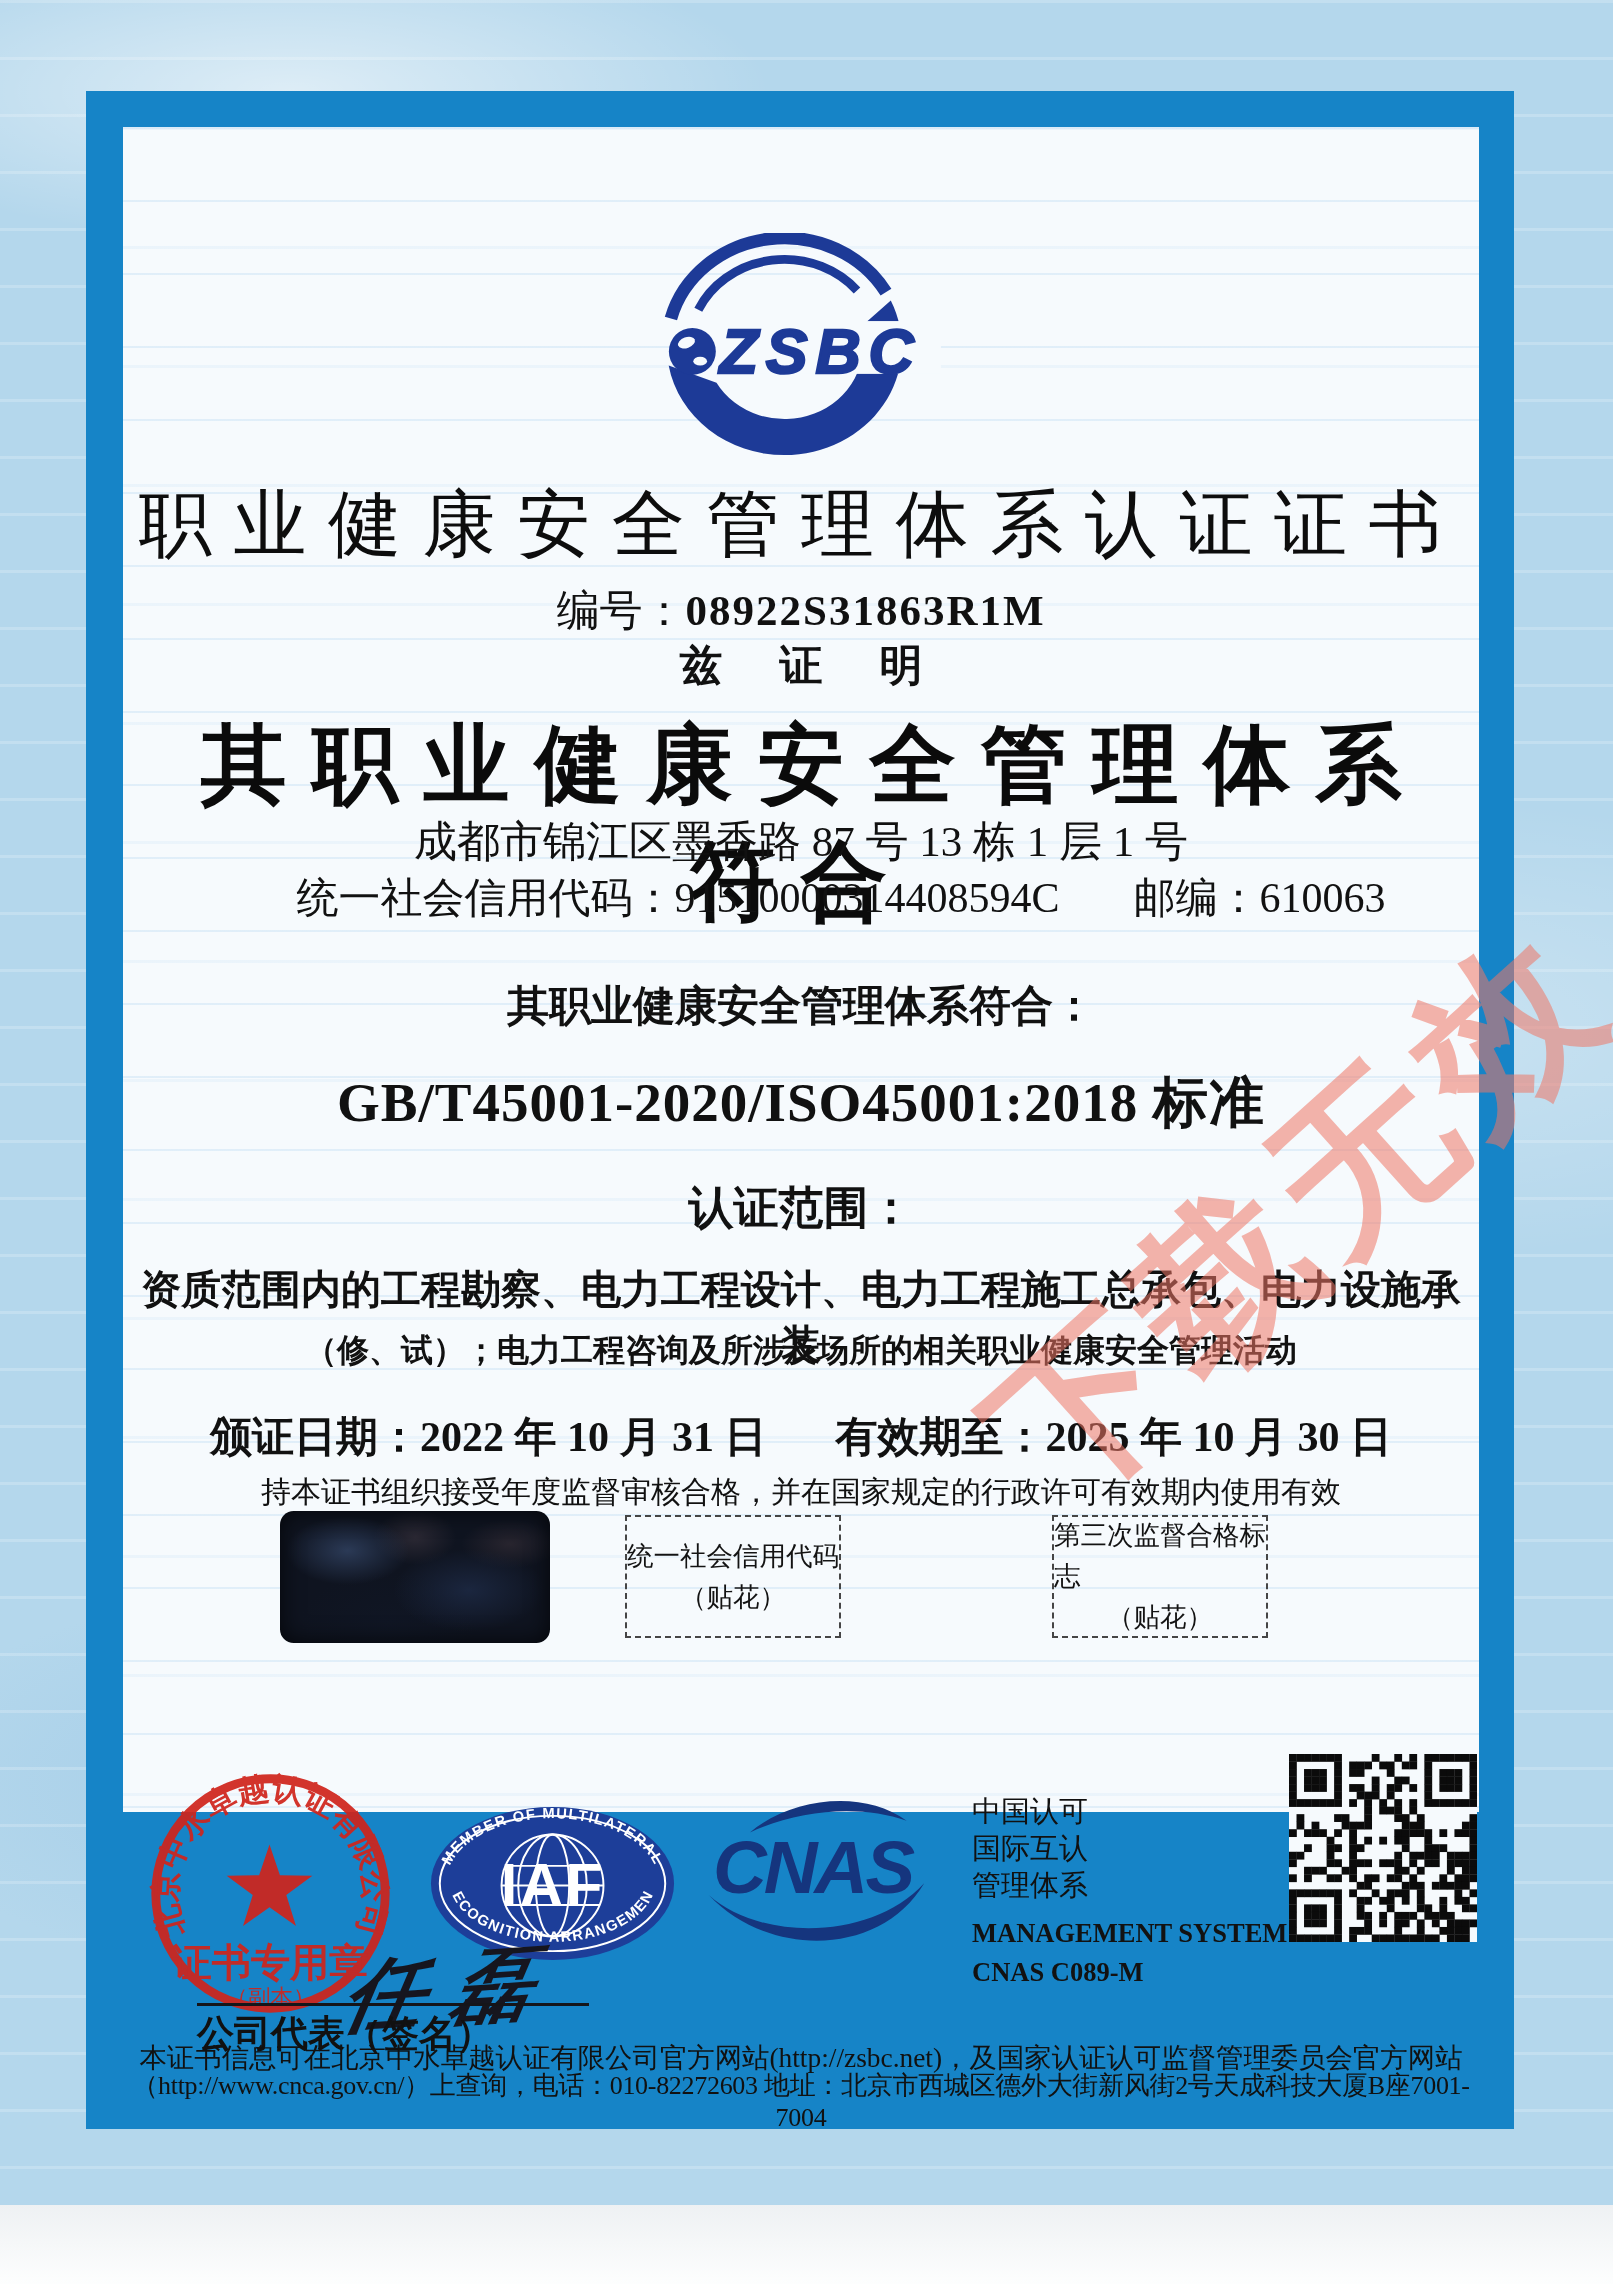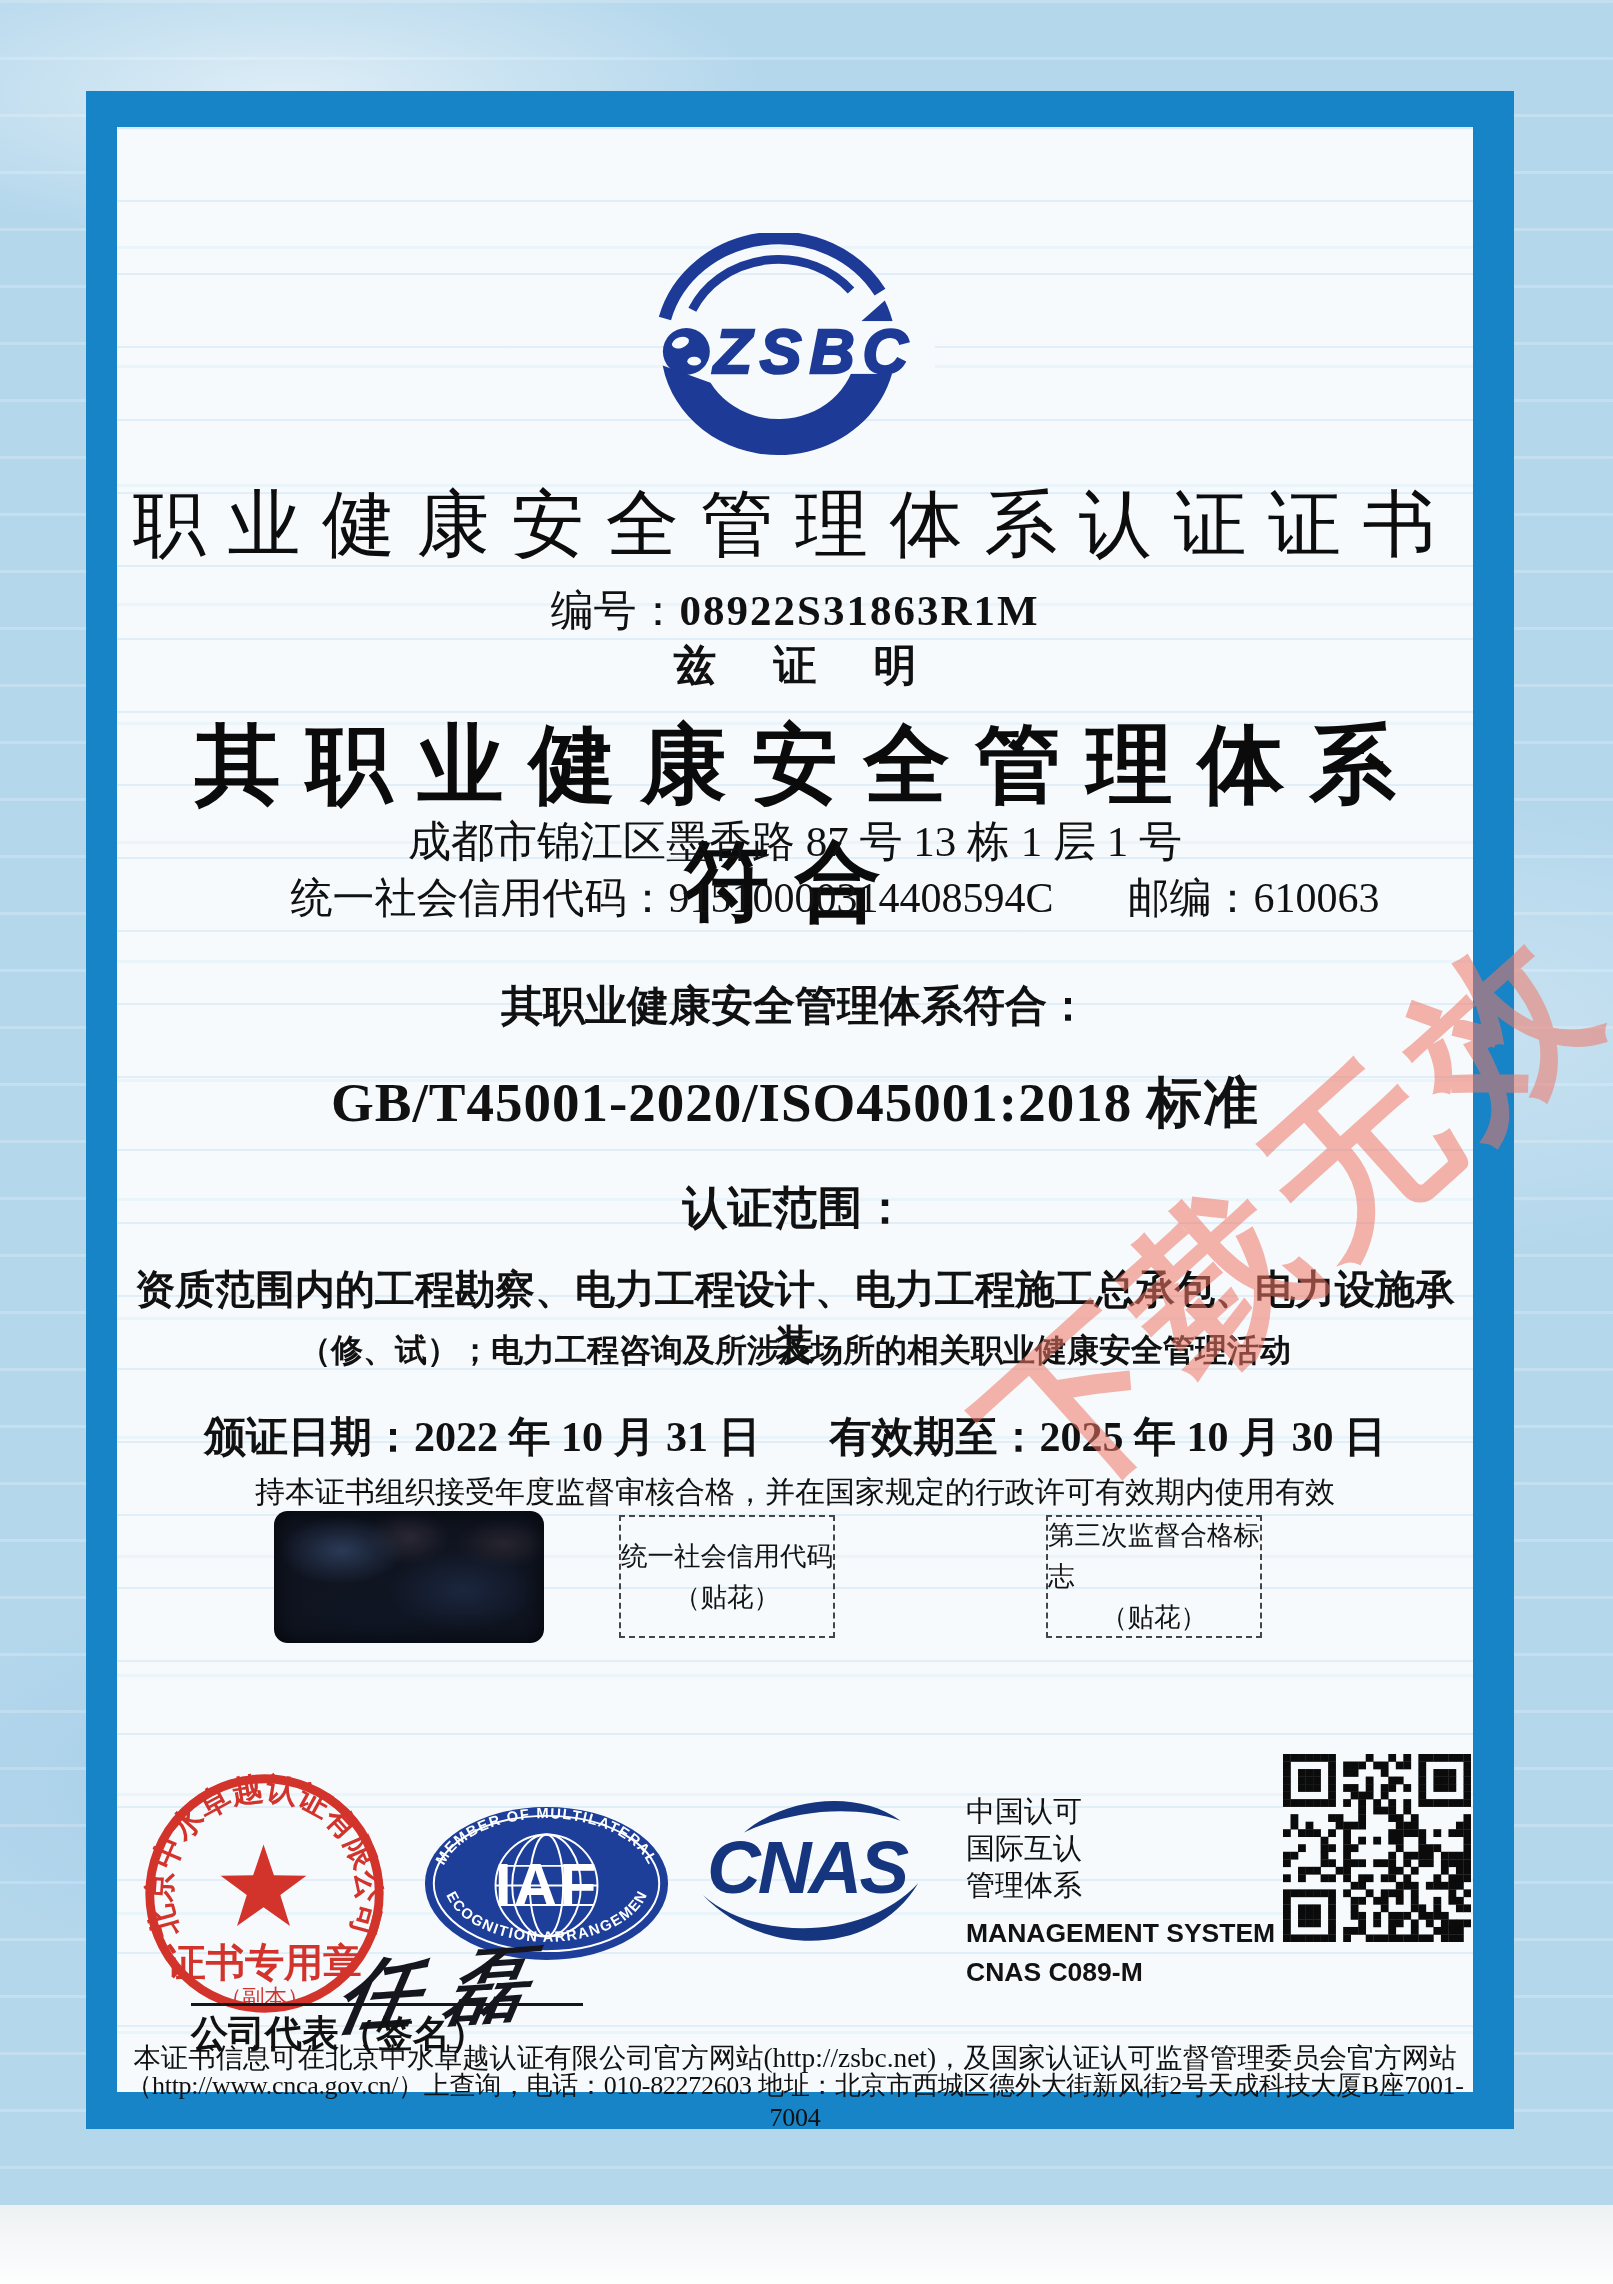--- a/index.html
+++ b/index.html
@@ -15,21 +15,21 @@
       repeating-linear-gradient(180deg, rgba(255,255,255,.20) 0 2.9px, rgba(0,0,0,0) 2.9px 57px),
       radial-gradient(ellipse 686px 216px at 18% 4%, rgba(255,255,255,.55), transparent 70%),
       radial-gradient(ellipse 882px 333px at 85% 45%, rgba(255,255,255,.30), transparent 70%),
       radial-gradient(ellipse 745px 294px at 25% 78%, rgba(140,190,225,.45), transparent 70%);
   }
   .frame{
     position:absolute;left:86px;top:91px;width:1428px;height:2038px;
     background:#1684c7;
   }
   .inner{
-    position:absolute;left:117px;top:127px;width:1356px;height:1965px;
+    position:absolute;left:123px;top:127px;width:1356px;height:1685px;
     background-color:#f6fafd;
     background-image:
       repeating-linear-gradient(180deg, rgba(198,224,244,.45) 0 2px, rgba(0,0,0,0) 2px 73px),
       repeating-linear-gradient(180deg, rgba(214,233,248,.35) 0 2.9px, rgba(0,0,0,0) 2.9px 119px);
   }
   .paper-edge{
     position:absolute;left:0;top:2205px;width:1613px;height:79px;
     background:linear-gradient(180deg,#eef1f3,#fdfefe);
   }
   .abs{position:absolute;}
@@ -67,21 +67,21 @@
     display:flex;flex-direction:column;align-items:center;justify-content:center;
     font-size:26.5px;line-height:41px;color:#131313;box-sizing:border-box;background:transparent;
   }
   .sticker-box.b2{left:502px;} .sticker-box.b3{left:929px;}
   .zsbc-logo{left:534px;top:106px;width:284px;height:227px;}
   .seal-svg{left:19.6px;top:1639px;width:255px;height:255px;opacity:.92;}
   .iaf-svg{left:306px;top:1678px;width:248px;height:157px;}
   .cnas-svg{left:576px;top:1666px;width:235px;height:167px;}
   .cnas-text{left:849px;top:1666px;width:451px;}
   .cnas-text .cn{font-size:29px;line-height:37px;}
-  .cnas-text .en{font-family:Liberation Sans, sans-serif;font-weight:bold;font-size:26.5px;line-height:39px;color:#121212;}
+  .cnas-text .en{font-family:Liberation Serif, serif;font-weight:bold;font-size:26.5px;line-height:39px;color:#121212;}
   .cnas-text .en.first{margin-top:9.8px;}
   .qr{left:1166px;top:1627px;width:188px;height:188px;}
   .sig-name{
     left:225px;top:1802px;width:431px;font-size:80px;font-weight:bold;font-style:italic;
     letter-spacing:25.5px;color:#16161f;transform:skewX(-14deg) rotate(-4deg);
   }
   .sig-line{left:74px;top:1876px;width:392px;height:2.9px;background:#15151a;}
   .sig-caption{left:74px;top:1882px;width:392px;text-align:left;font-size:37px;font-weight:bold;}
   .footer1{top:1913px;font-size:27.4px;}
   .footer2{top:1941px;font-size:26px;letter-spacing:-0.3px;}

